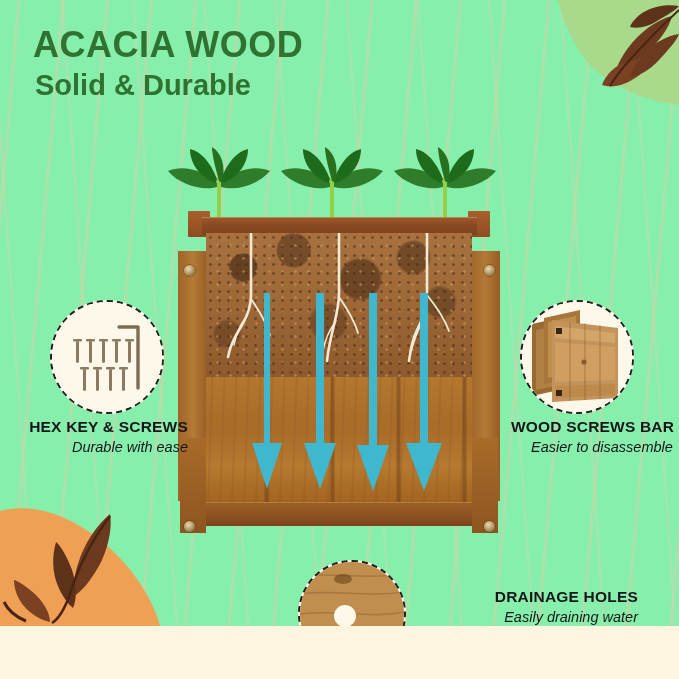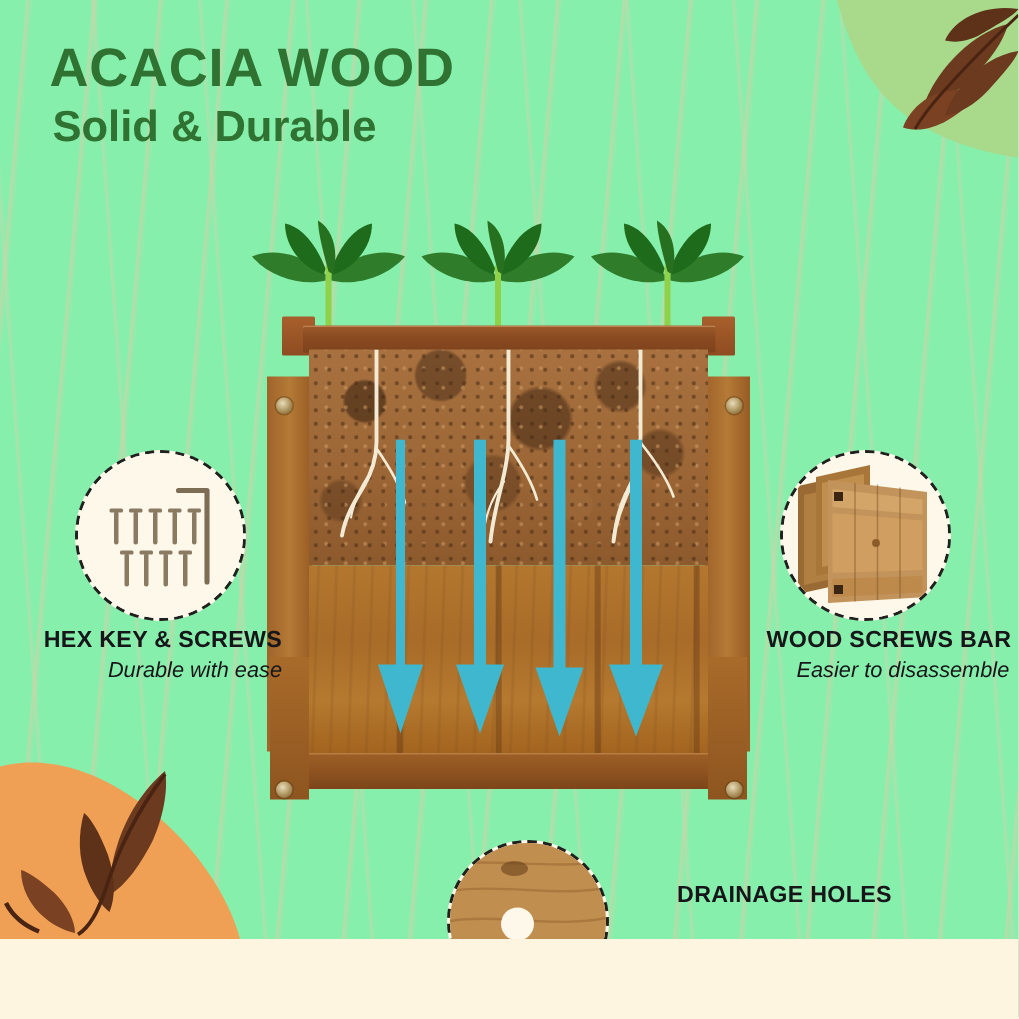--- a/index.html
+++ b/index.html
@@ -117,21 +117,21 @@
   .callout{position:absolute;}
   .circle-badge{
     position:absolute;border-radius:50%;
     border:2px dashed #20201e;overflow:hidden;
     background:#fdf8ea;}
   .co-title{font-size:15.5px;font-weight:bold;color:#16161a;line-height:1.18;letter-spacing:.2px;margin:0;}
   .co-desc{font-size:14.5px;font-style:italic;color:#16161a;line-height:1.2;margin:3px 0 0 0;padding-left:20px;}
 
   .callout-left{left:8px;top:418px;width:180px;text-align:right;}
   .callout-right{left:511px;top:418px;width:168px;text-align:left;}
-  .callout-bottom{left:408px;top:588px;width:230px;text-align:center;}
+  .callout-bottom{left:408px;top:588px;width:230px;text-align:right;}
 
   .badge-left{left:50px;top:300px;width:110px;height:110px;}
   .badge-right{left:520px;top:300px;width:110px;height:110px;}
   .badge-bottom{left:298px;top:560px;width:104px;height:104px;}
 </style>
 </head>
 <body>
 
 <div id="stage">
 
@@ -308,15 +308,16 @@
         <path d="M0,52 C32,47 70,57 104,50"></path>
         <path d="M0,72 C34,67 70,77 104,70"></path>
         <path d="M0,90 C30,86 72,95 104,88"></path>
       </g>
       <ellipse cx="43" cy="17" rx="9" ry="5" fill="rgba(96,58,22,.55)"></ellipse>
       <circle cx="45" cy="54" r="11" fill="#fdf8ea"></circle>
     </svg>
   </div>
   <div class="callout callout-bottom">
     <p class="co-title">DRAINAGE HOLES</p>
+    <p class="co-desc">Easily draining water</p>
   </div>
 
 </div>
 
 </body></html>

